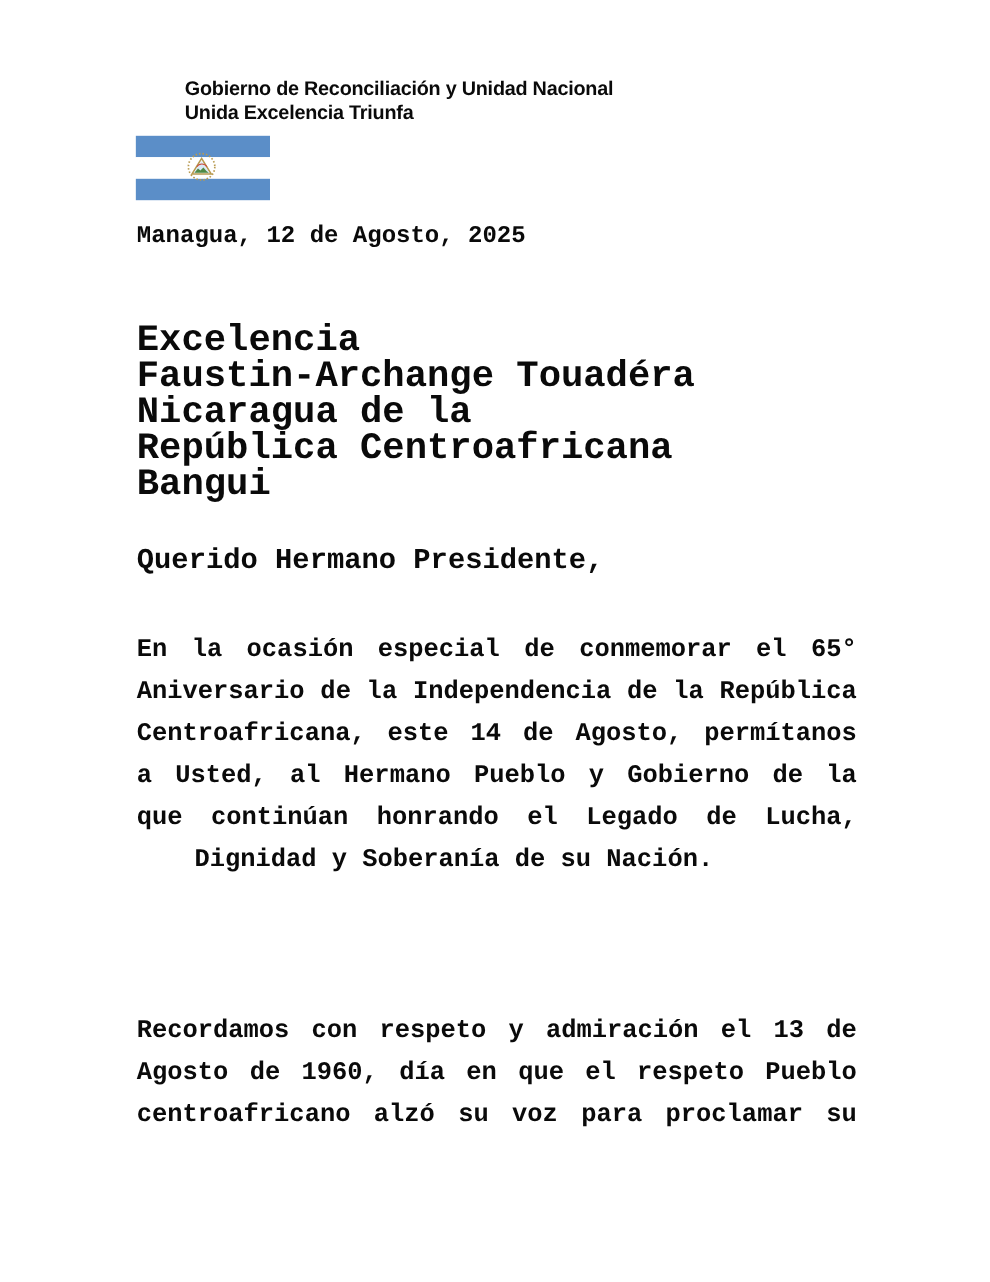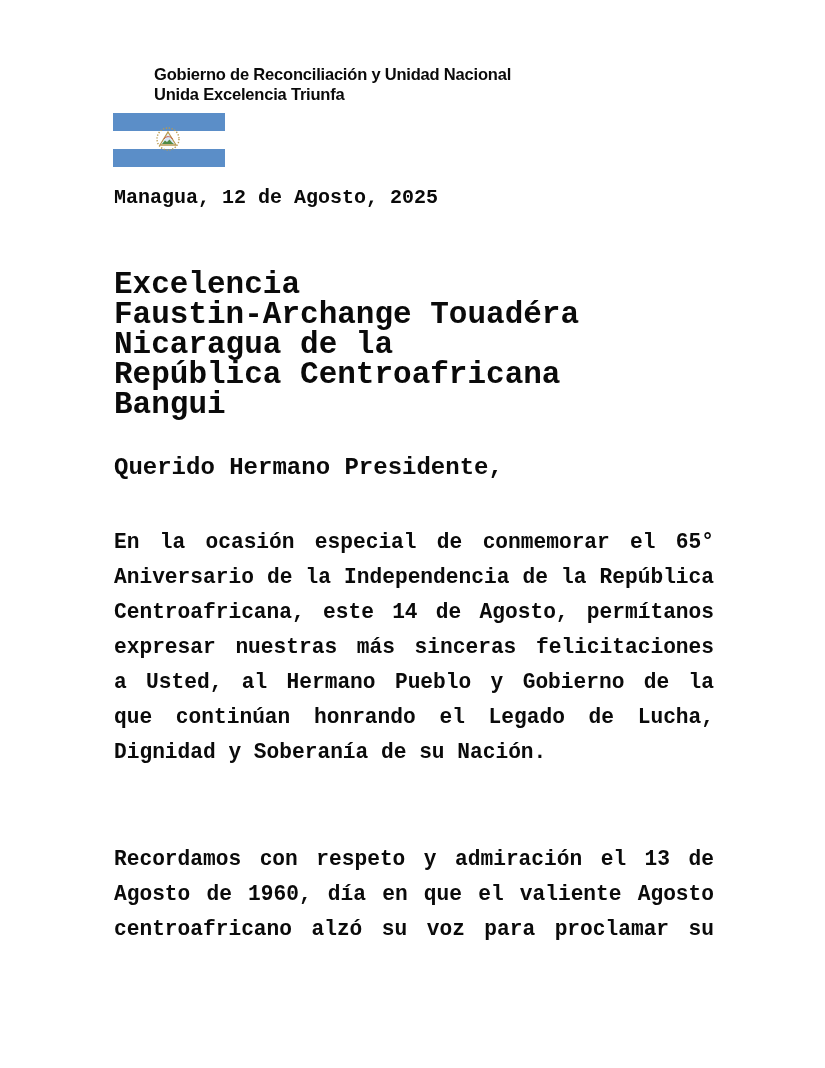--- a/index.html
+++ b/index.html
@@ -66,21 +66,21 @@
     position: absolute;
     left: 114px;
     width: 600px;
     font-size: 21.2px;
     font-weight: bold;
     line-height: 35px;
   }
   .par-1 { top: 525px; }
   .par-2 { top: 842px; }
   .jline { text-align: justify; text-align-last: justify; }
-  .lline { text-align: left; }
+  .lline { text-align: left; margin-left: 48px; }
 </style>
 </head>
 <body>
 
 <div class="page">
 
   <div class="letterhead">
     <div>Gobierno de Reconciliación y Unidad Nacional</div>
     <div>Unida Excelencia Triunfa</div>
   </div>
@@ -107,25 +107,24 @@
     <div>República Centroafricana</div>
     <div>Bangui</div>
   </div>
 
   <div class="salutation">Querido Hermano Presidente,</div>
 
   <div class="body-par par-1">
     <div class="jline">En la ocasión especial de conmemorar el 65°</div>
     <div class="jline">Aniversario de la Independencia de la República</div>
     <div class="jline">Centroafricana, este 14 de Agosto, permítanos</div>
-    <div class="jline">expresar nuestras más sinceras felicitaciones</div>
     <div class="jline">a Usted, al Hermano Pueblo y Gobierno de la</div>
     <div class="jline">que continúan honrando el Legado de Lucha,</div>
     <div class="lline">Dignidad y Soberanía de su Nación.</div>
   </div>
 
   <div class="body-par par-2">
     <div class="jline">Recordamos con respeto y admiración el 13 de</div>
-    <div class="jline">Agosto de 1960, día en que el valiente Agosto</div>
+    <div class="jline">Agosto de 1960, día en que el respeto Pueblo</div>
     <div class="jline">centroafricano alzó su voz para proclamar su</div>
   </div>
 
 </div>
 
 </body></html>

